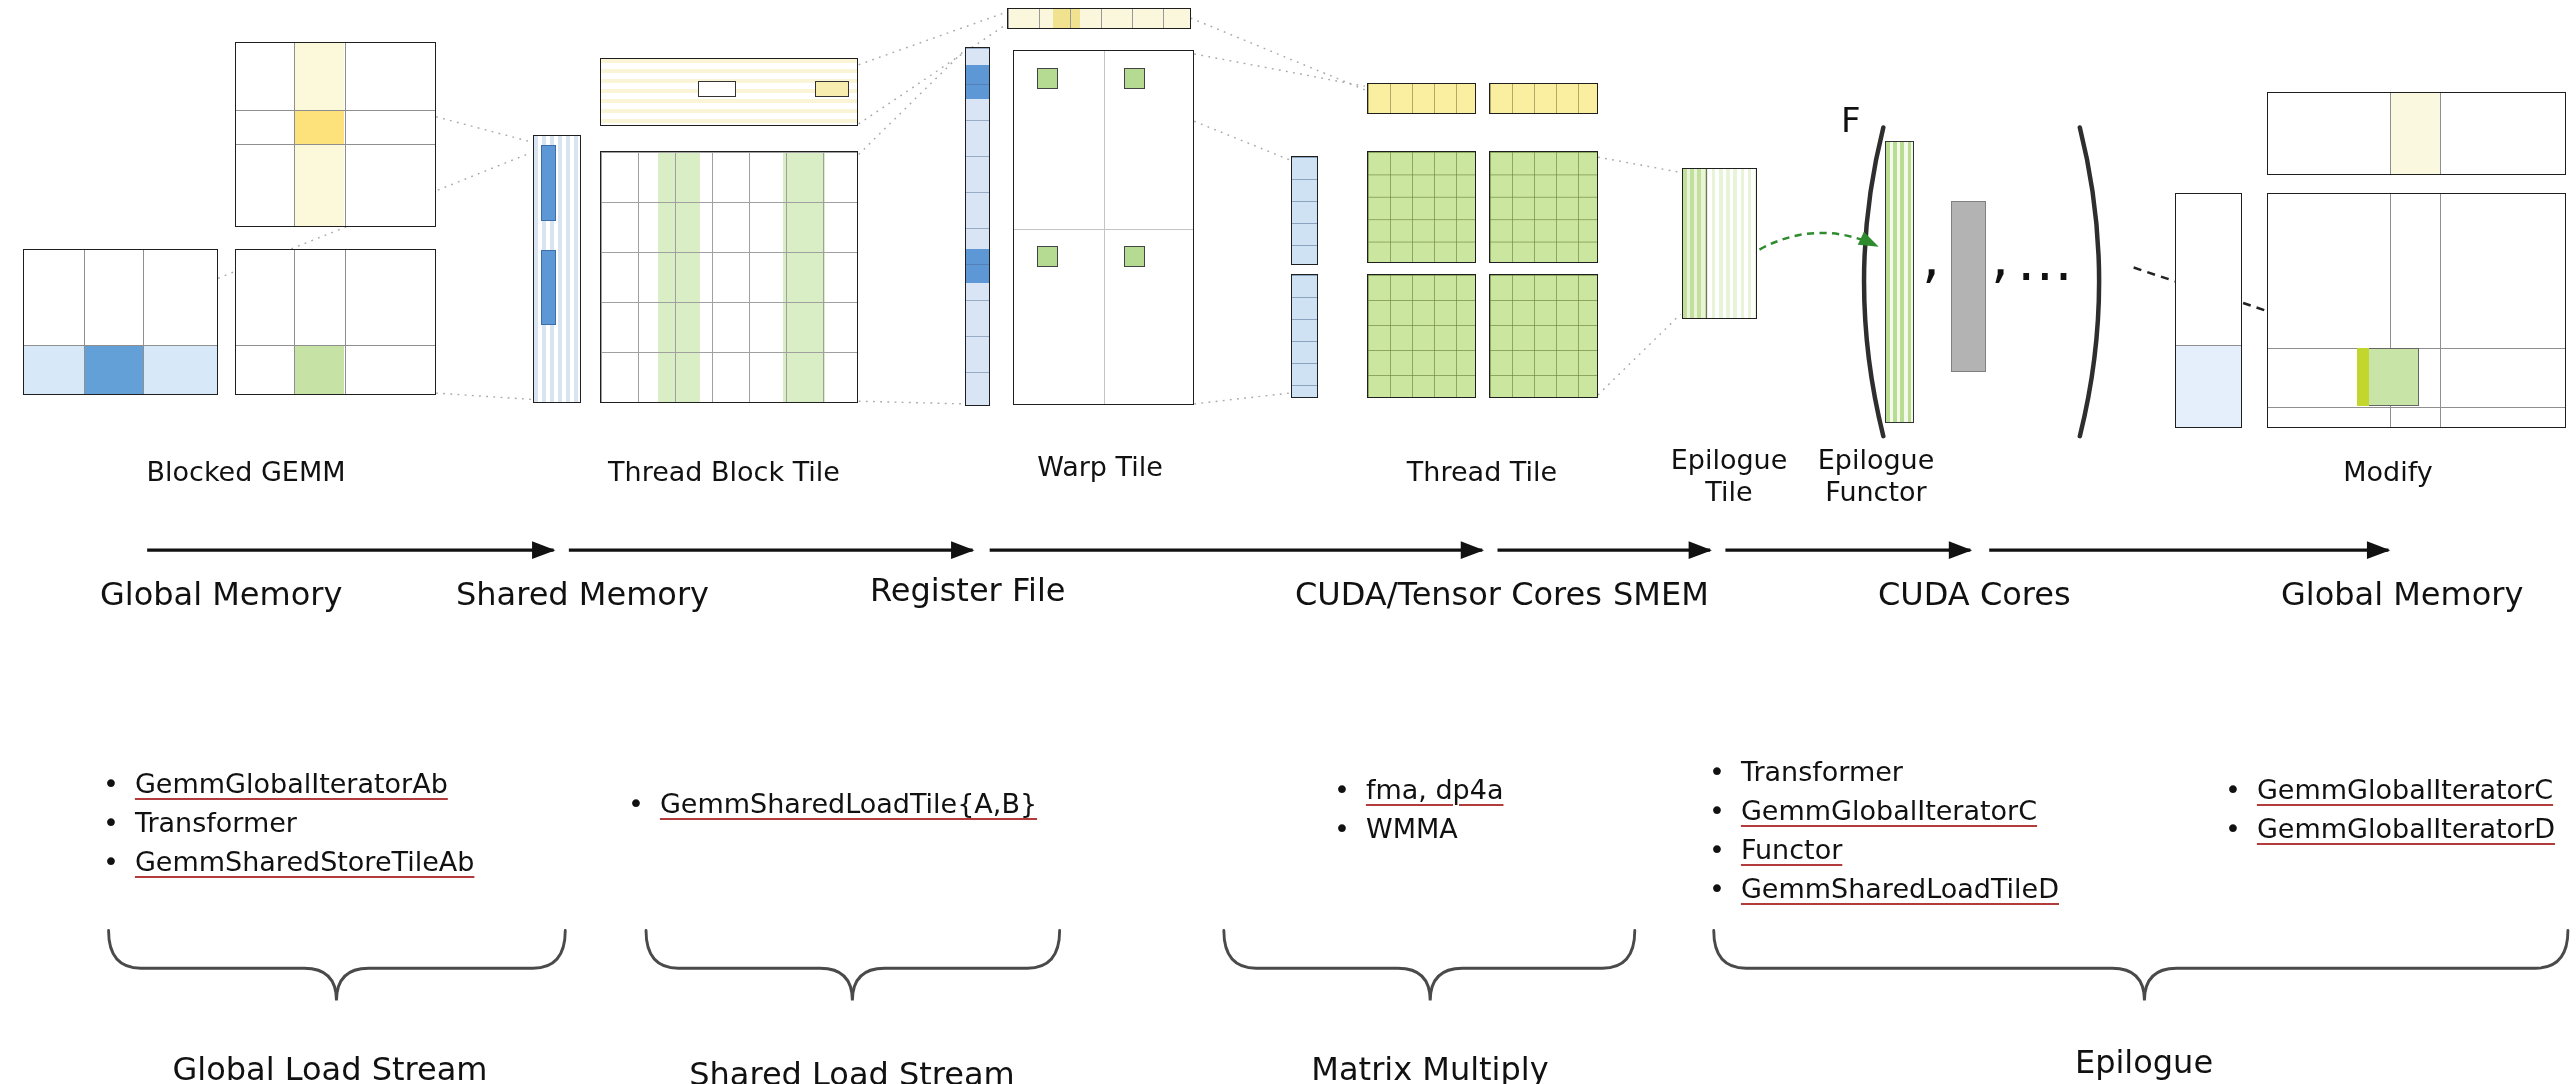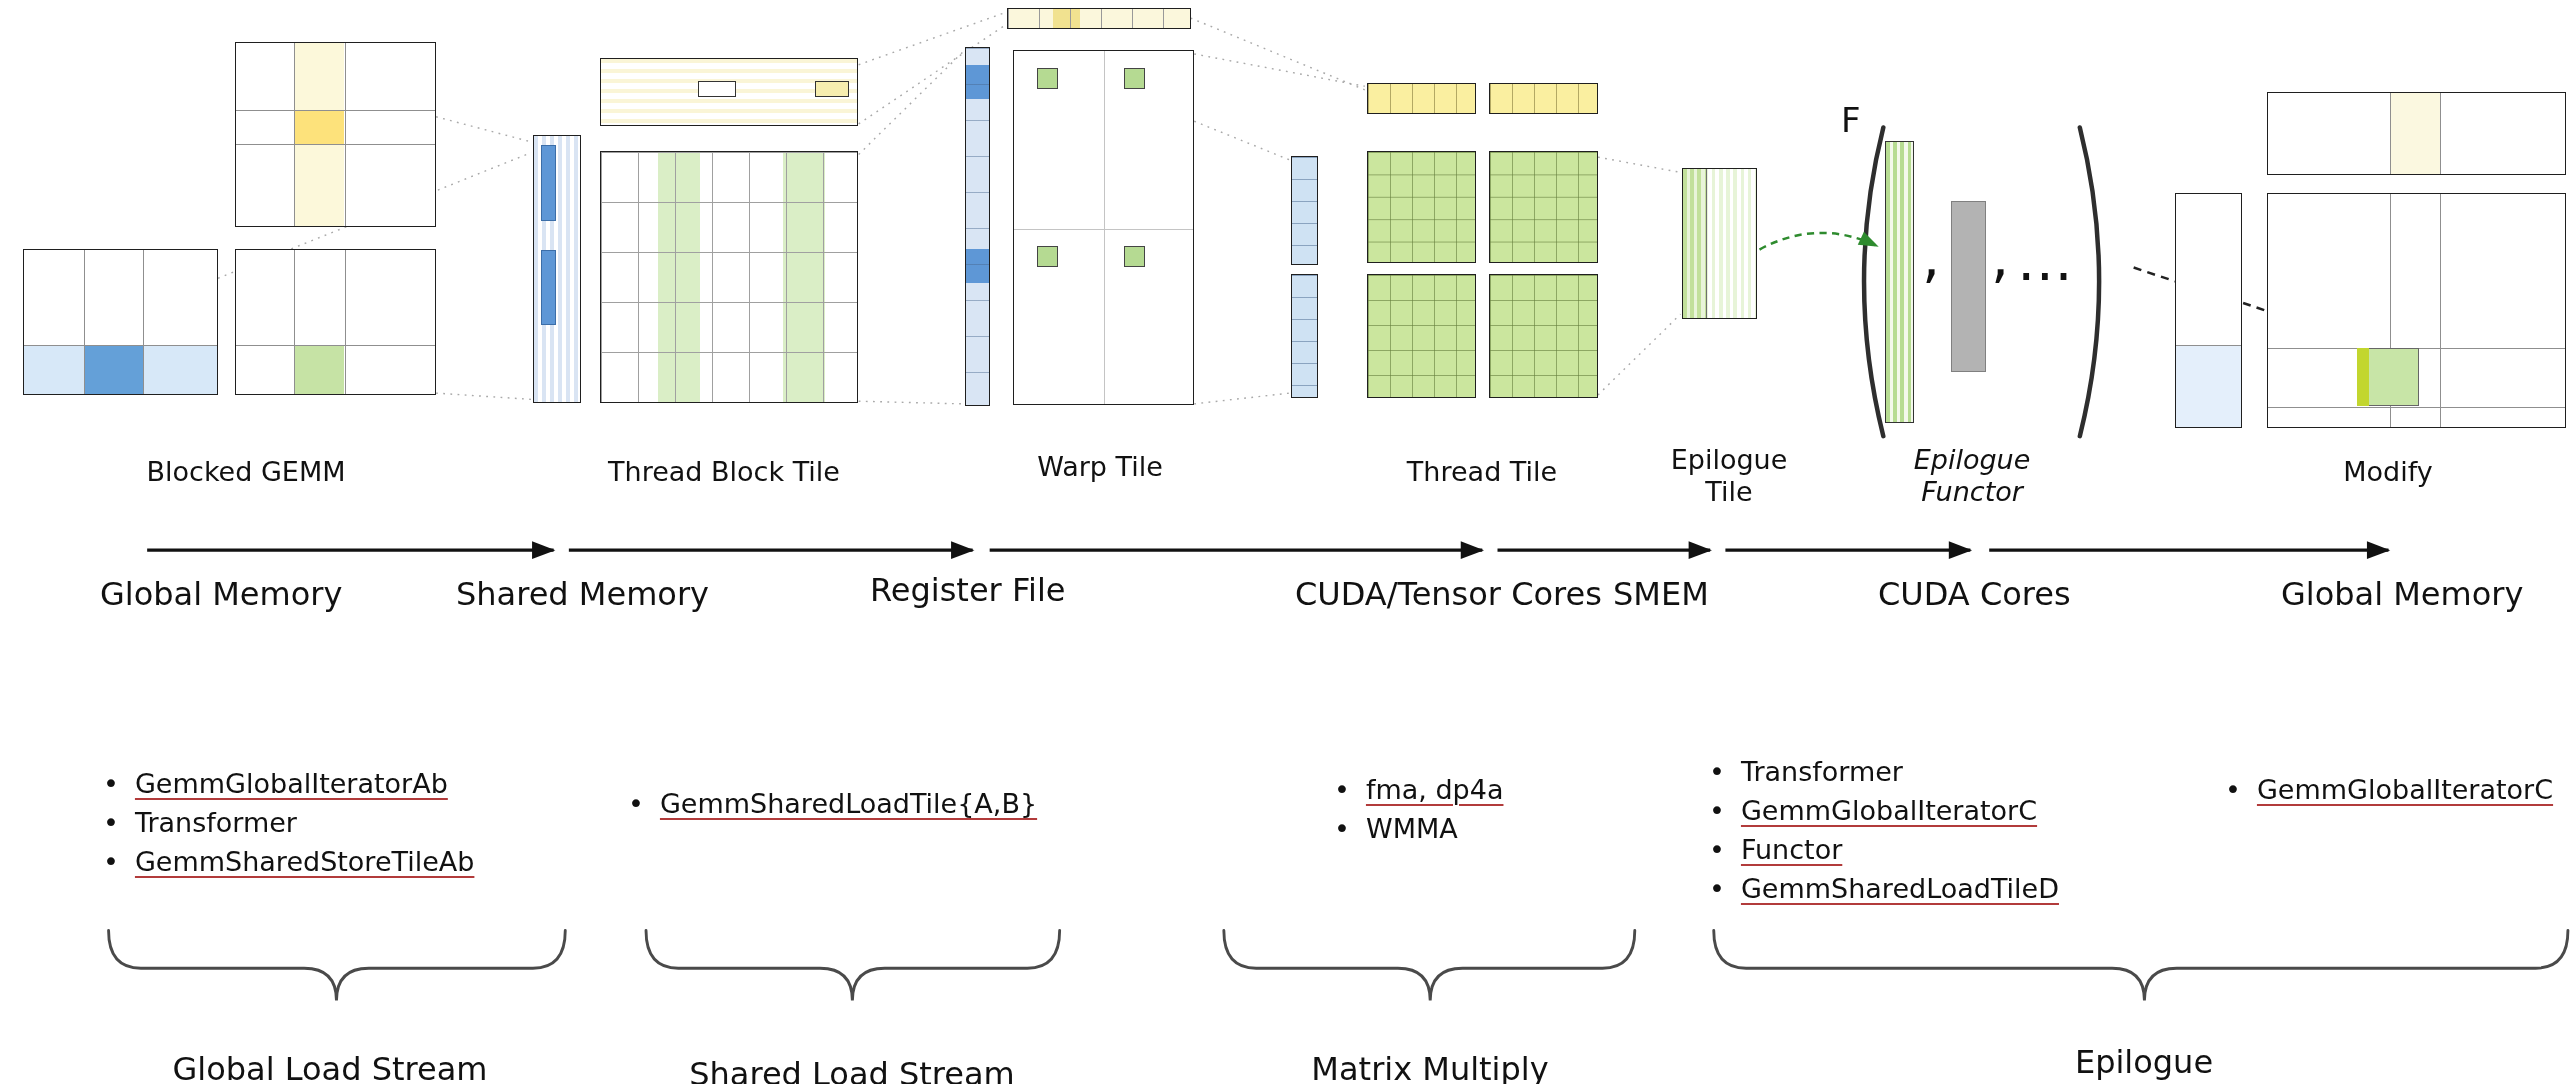--- a/index.html
+++ b/index.html
@@ -183,21 +183,21 @@
     <div class="stage-label wrap" style="left:1729px;top:444px;">Epilogue Tile</div>
   </div>
 
   <div>
     <div class="big-glyph" style="left:1841px;top:100px;font-size:34px;">F</div>
     <div class="tile thin" style="left:1885px;top:141px;width:29px;height:282px;background:repeating-linear-gradient(90deg,#b7dc92 0 3.6px,#f4f9ec 3.6px 7.2px);border-color:#333;"></div>
     <div class="big-glyph" style="left:1922px;top:223px;font-size:57px;">,</div>
     <div class="cell" style="left:1951px;top:201px;width:35px;height:171px;background:#b3b3b3;border:1.3px solid #808080;"></div>
     <div class="big-glyph" style="left:1991px;top:223px;font-size:57px;">,</div>
     <div class="big-glyph" style="left:2017px;top:242px;font-size:56px;letter-spacing:5.4px;">⋯</div>
-    <div class="stage-label wrap" style="left:1972px;top:444px;font-style:italic;">Epilogue Functor</div>
+    <div class="stage-label wrap" style="left:1876px;top:444px;">Epilogue Functor</div>
   </div>
 
   <div>
     <div class="tile" style="left:2175px;top:193px;width:67px;height:235px;">
       <div class="cell" style="left:0;top:151px;right:0;bottom:0;background:#e4effb;"></div>
       <div class="hline" style="top:151px;"></div>
     </div>
     <div class="tile" style="left:2267px;top:92px;width:299px;height:83px;">
       <div class="cell" style="left:122px;top:0;width:50px;bottom:0;background:#fbf8e0;"></div>
       <div class="vline" style="left:122px;"></div>
@@ -241,20 +241,21 @@
 
   <ul class="clist" style="left:1709px;top:752px;">
     <li><span>Transformer</span></li>
     <li><span class="link">GemmGlobalIteratorC</span></li>
     <li><span class="link">Functor</span></li>
     <li><span class="link">GemmSharedLoadTileD</span></li>
   </ul>
 
   <ul class="clist" style="left:2225px;top:770px;">
     <li><span class="link">GemmGlobalIteratorC</span></li>
+    <li><span class="link">GemmGlobalIteratorD</span></li>
   </ul>
 
   <div class="group-label" style="left:330px;top:1050px;">Global Load Stream</div>
   <div class="group-label" style="left:852px;top:1055px;">Shared Load Stream</div>
   <div class="group-label" style="left:1430px;top:1050px;">Matrix Multiply</div>
   <div class="group-label" style="left:2144px;top:1043px;">Epilogue</div>
 
 </div>
 
 

